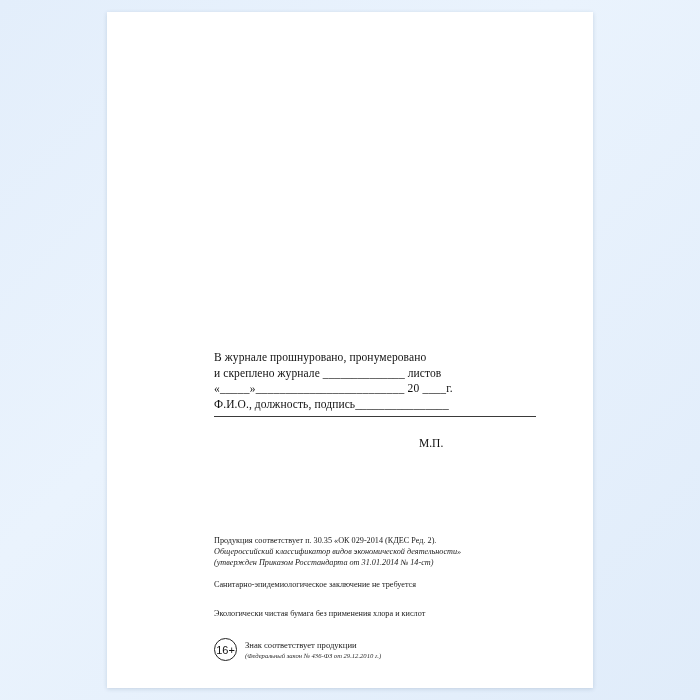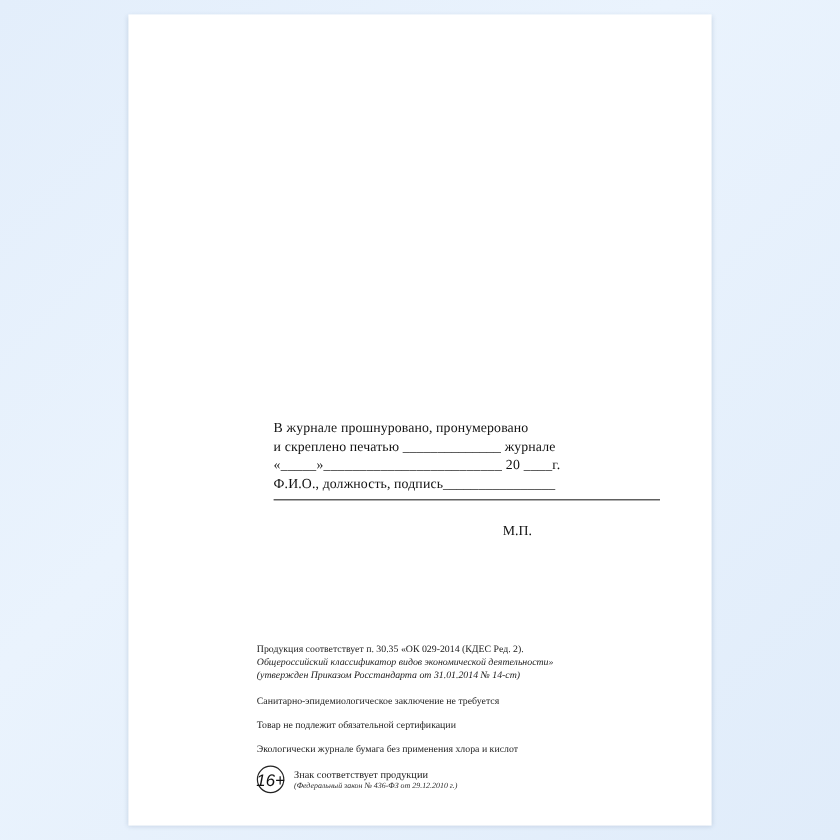--- a/index.html
+++ b/index.html
@@ -30,21 +30,21 @@
   }
   .page-inner {
     position: relative;
     width: 100%;
     height: 100%;
   }
 
   
   .mid-block {
     position: absolute;
-    left: 121px;
+    left: 107px;
     top: 338px;
     width: 330px;
     color: #111;
   }
   .mid-line {
     font-size: 11.5px;
     line-height: 15.5px;
     letter-spacing: 0.1px;
     white-space: nowrap;
   }
@@ -91,25 +91,24 @@
     align-items: center;
   }
   .age-badge {
     width: 21px;
     height: 21px;
     border: 1.1px solid #222;
     border-radius: 50%;
     display: flex;
     align-items: center;
     justify-content: center;
-    font-size: 14px;
+    font-size: 11px;
     font-family: "Liberation Sans", sans-serif;
     color: #111;
     flex: none;
-    font-style: italic;
   }
   .age-text {
     margin-left: 8px;
     padding-top: 1px;
   }
   .age-text .t1 {
     font-size: 8.6px;
     line-height: 11px;
     white-space: nowrap;
     color: #1a1a1a;
@@ -124,38 +123,37 @@
 </style>
 </head>
 <body>
 
 <div id="stage">
   <div class="page">
     <div class="page-inner">
 
       <div class="mid-block">
         <div class="mid-line">В журнале прошнуровано, пронумеровано</div>
-        <div class="mid-line">и скреплено печатью ______________ журнале</div>
+        <div class="mid-line">и скреплено журнале ______________ листов</div>
         <div class="mid-line l3">«_____»_________________________ 20 ____г.</div>
         <div class="mid-line">Ф.И.О., должность, подпись________________</div>
         <div class="rule"></div>
       </div>
 
       <div class="mp">М.П.</div>
 
       <div class="legal">
         <p>Продукция соответствует п. 30.35 «ОК 029-2014 (КДЕС Ред. 2).</p>
         <p class="it">Общероссийский классификатор видов экономической деятельности»</p>
         <p class="it">(утвержден Приказом Росстандарта от 31.01.2014 № 14-ст)</p>
         <div class="gap"></div>
         <p>Санитарно-эпидемиологическое заключение не требуется</p>
         <div class="gap-sm"></div>
-        <p>Товар не подлежит обязательной сертификации</p>
         <div class="gap-sm"></div>
-        <p>Экологически журнале бумага без применения хлора и кислот</p>
+        <p>Экологически чистая бумага без применения хлора и кислот</p>
       </div>
 
       <div class="age-row">
         <div class="age-badge">16+</div>
         <div class="age-text">
           <div class="t1">Знак соответствует продукции</div>
           <div class="t2">(Федеральный закон № 436-ФЗ от 29.12.2010 г.)</div>
         </div>
       </div>
 

